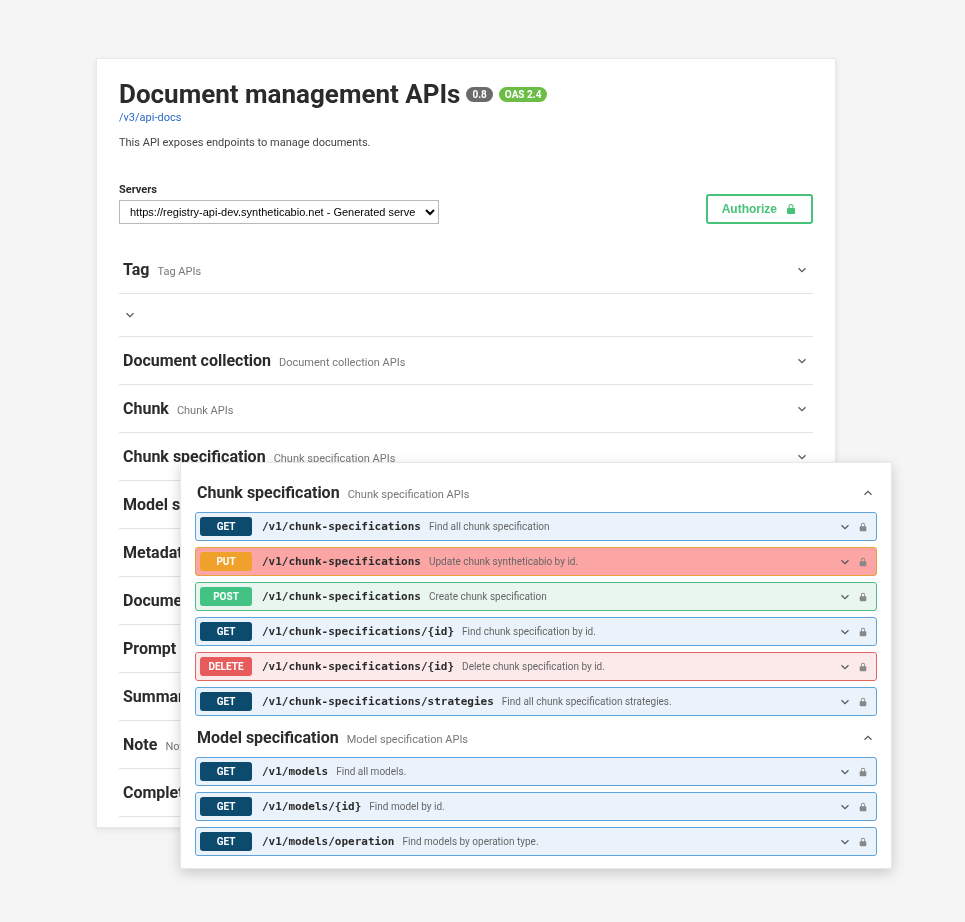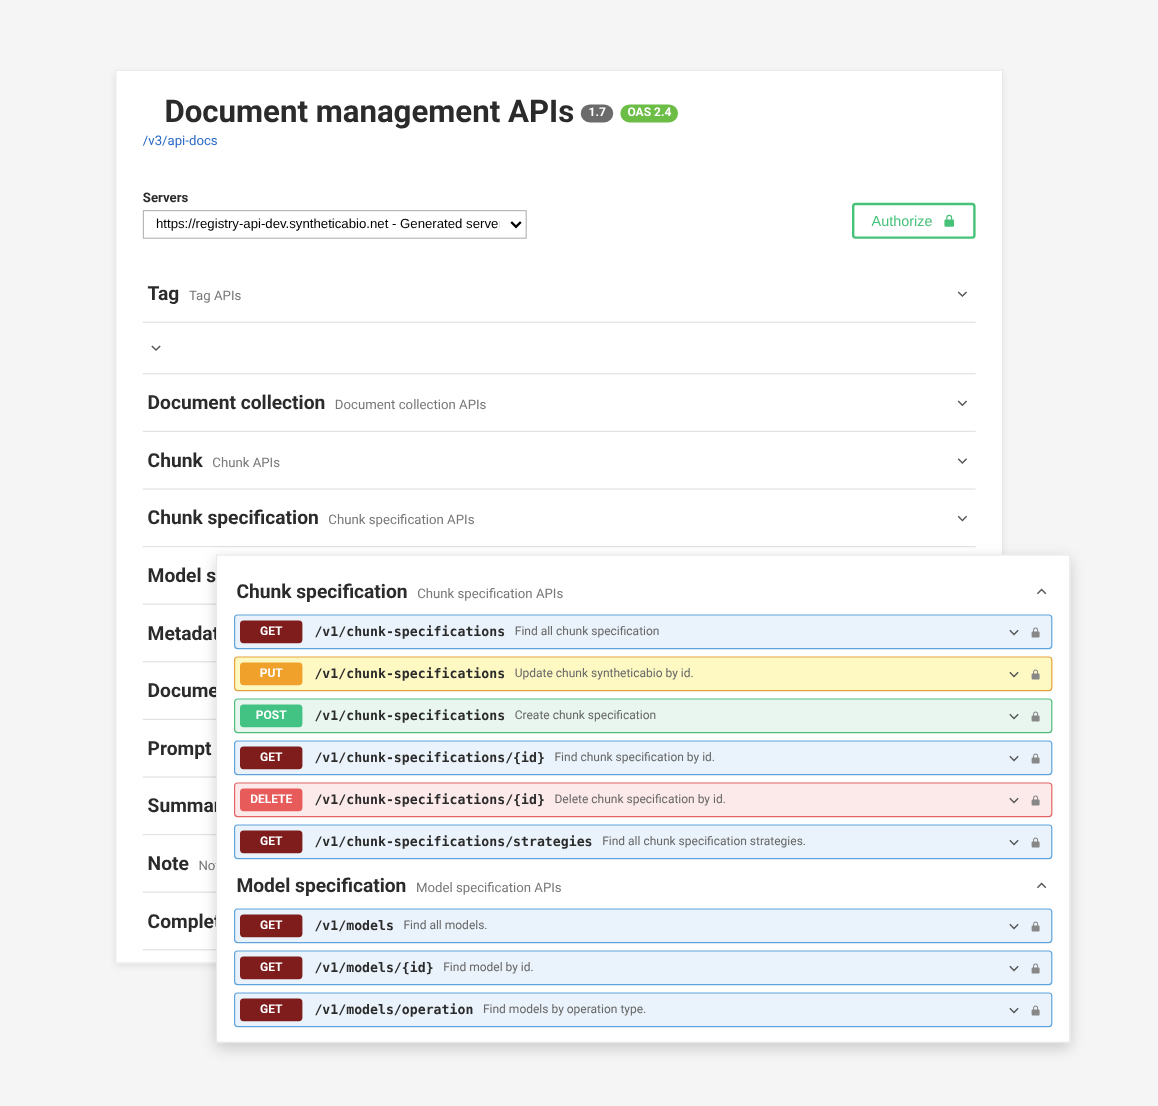--- a/index.html
+++ b/index.html
@@ -15,32 +15,32 @@
     position: absolute;
     top: 58px;
     left: 96px;
     width: 740px;
     background: #fff;
     border: 1px solid #e8e8e8;
     box-shadow: 0 2px 6px rgba(0,0,0,0.08);
     padding: 20px 22px 10px 22px;
   }
   .title-row { display: flex; align-items: center; gap: 6px; flex-wrap: wrap; }
-  .page-title { font-size: 26px; font-weight: 700; color: #2b2b2b; margin-left: 18px; }
+  .page-title { font-size: 26px; font-weight: 700; color: #2b2b2b; }
   .badge { display:inline-block; font-size:10px; font-weight:700; padding:2px 6px; border-radius:10px; color:#fff; vertical-align:middle; }
   .badge-ver { background:#6b6b6b; }
   .badge-oas { background:#6bbd45; }
   .docs-link { font-size: 11px; color: #2a69c7; margin-top: 2px; display:block; }
   .desc { font-size: 11px; color: #444; margin-top: 12px; }
   .servers-row { margin-top: 34px; display:flex; justify-content:space-between; align-items:flex-end; }
   .servers-label { font-size:11px; font-weight:700; color:#2b2b2b; display:block; margin-bottom:4px;}
   .server-select { font-size:11px; padding:4px 6px; border:1px solid #b8b8b8; background:#fff; width:320px; }
   .authorize-btn {
     border:2px solid #47c279; color:#47c279; background:#fff;
-    font-size:12px; font-weight:400; padding:6px 14px; border-radius:3px;
+    font-size:12px; font-weight:700; padding:6px 14px; border-radius:3px;
     display:flex; align-items:center; gap:8px; cursor:pointer;
   }
   .lock-svg { width:12px; height:12px; }
   .tags-area { margin-top: 22px; }
   .tag-row {
     border-bottom:1px solid #e2e2e2;
     padding: 14px 4px;
     display:flex; align-items:center; justify-content:space-between;
     cursor:pointer;
   }
@@ -67,45 +67,46 @@
   .op-row {
     border:1px solid;
     border-radius:3px;
     margin-bottom:6px;
     display:flex; align-items:center;
     padding:4px 8px 4px 4px;
     cursor:pointer;
     font-size:11px;
   }
   .op-get    { background:#eaf3fb; border-color:#5fa3dd; }
-  .op-put    { background:#fef9c3; border-color:#e7a33b; }
+  .op-put    { background:#fca5a5; border-color:#e7a33b; }
   .op-post   { background:#e9f6ef; border-color:#4fbd7e; }
   .op-delete { background:#fceaea; border-color:#e46464; }
   .method-badge {
     color:#fff; font-weight:700; font-size:10px;
     padding:4px 0; width:52px; text-align:center; border-radius:3px;
     margin-right:10px; flex-shrink:0;
   }
-  .mb-get{background:#7f1d1d;} .mb-put{background:#efa12b;}
+  .mb-get{background:#0c4a6e;} .mb-put{background:#efa12b;}
   .mb-post{background:#42c383;} .mb-delete{background:#e85b5b;}
   .op-path { font-family: ui-monospace, Menlo, Consolas, monospace; font-weight:700; color:#2b2b2b; margin-right:8px; }
   .op-desc { color:#666; font-size:10px; }
   .op-right { margin-left:auto; display:flex; align-items:center; gap:6px; }
   .mini-lock { width:10px; height:10px; fill:#888; }
 </style>
 </head>
 <body>
 
 <div class="main-panel">
   <div class="title-row">
     <span class="page-title">Document management APIs</span>
-    <span class="badge badge-ver">1.7</span>
+    <span class="badge badge-ver">0.8</span>
     <span class="badge badge-oas">OAS 2.4</span>
   </div>
   <a class="docs-link">/v3/api-docs</a>
+  <div class="desc">This API exposes endpoints to manage documents.</div>
 
   <div class="servers-row">
     <div>
       <span class="servers-label">Servers</span>
       <select class="server-select">
         <option>https://registry-api-dev.syntheticabio.net - Generated server url</option>
       </select>
     </div>
     <button class="authorize-btn">
       <span>Authorize</span>

